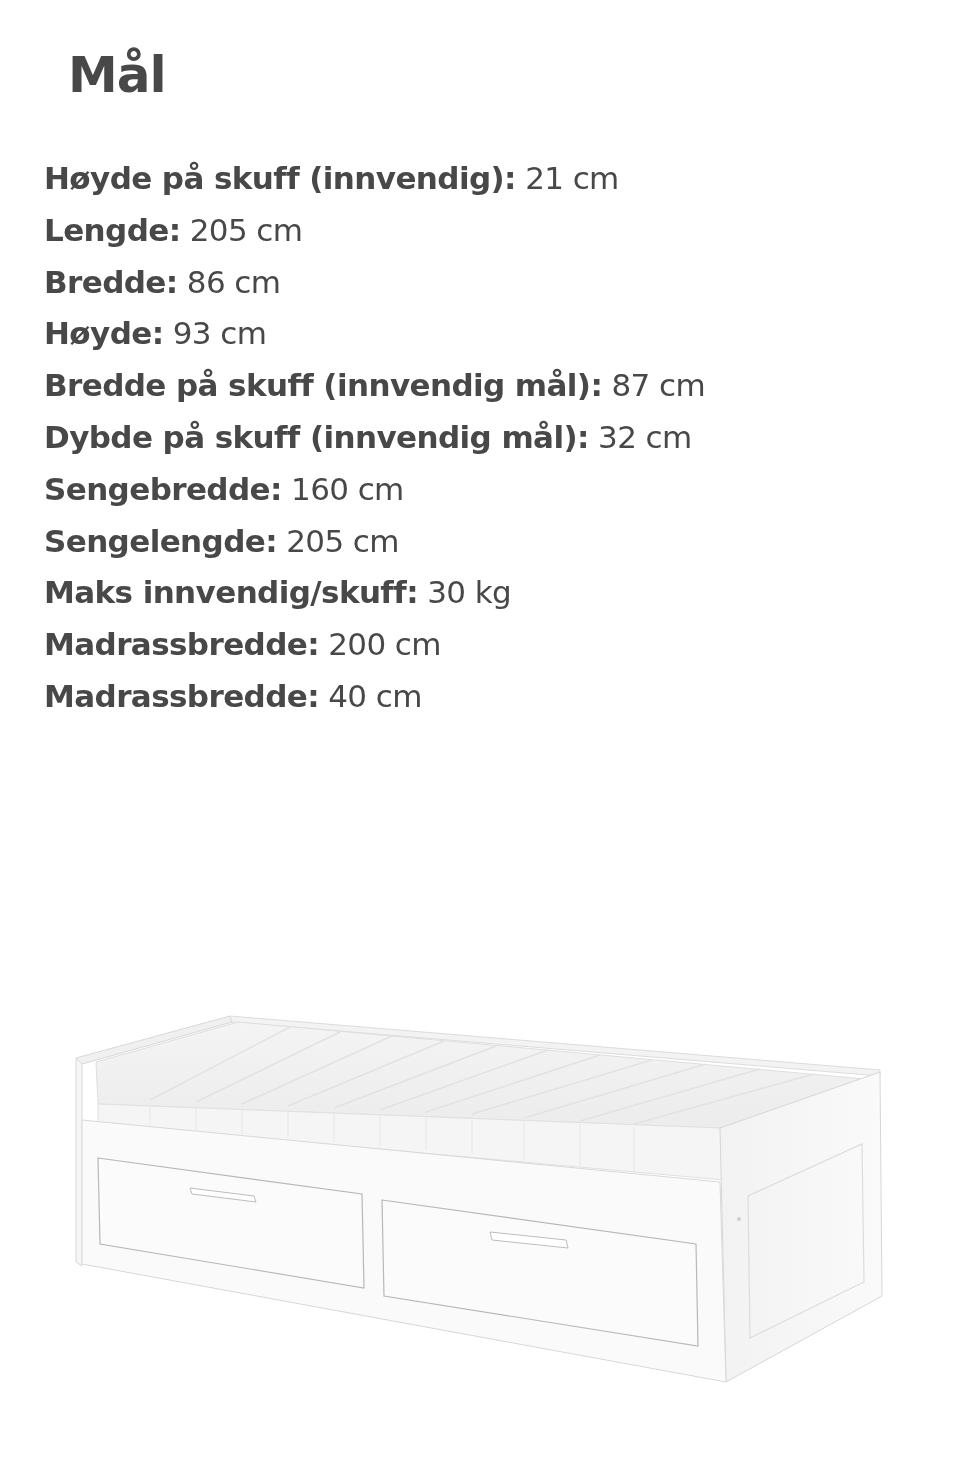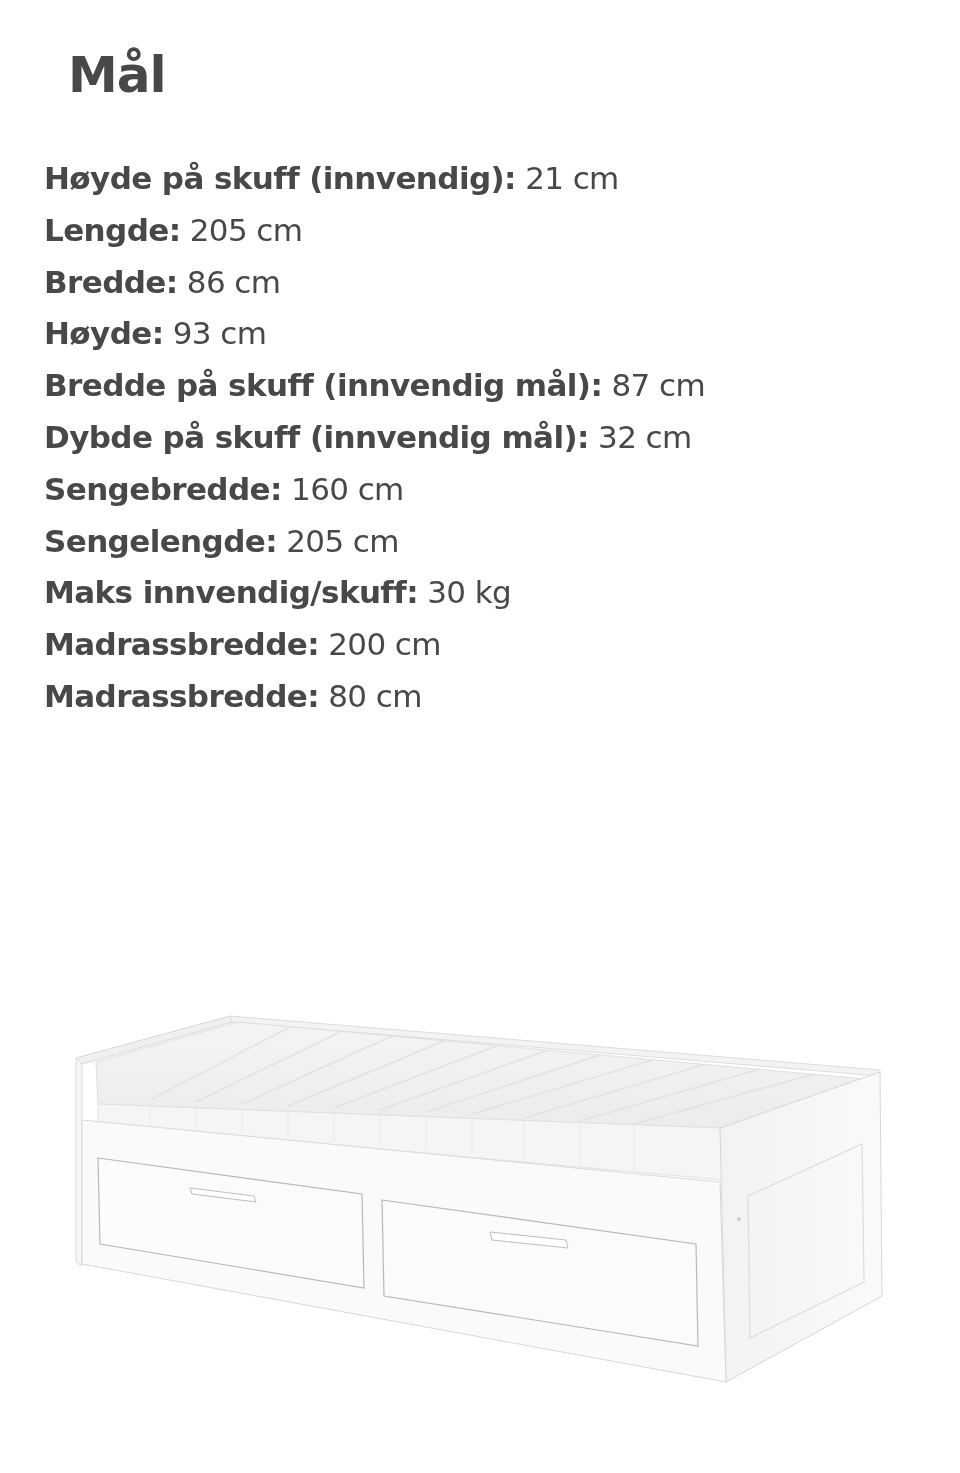--- a/index.html
+++ b/index.html
@@ -64,21 +64,21 @@
   <li class="spec-row"><span class="spec-label">Høyde på skuff (innvendig):</span> <span class="spec-value">21 cm</span></li>
   <li class="spec-row"><span class="spec-label">Lengde:</span> <span class="spec-value">205 cm</span></li>
   <li class="spec-row"><span class="spec-label">Bredde:</span> <span class="spec-value">86 cm</span></li>
   <li class="spec-row"><span class="spec-label">Høyde:</span> <span class="spec-value">93 cm</span></li>
   <li class="spec-row"><span class="spec-label">Bredde på skuff (innvendig mål):</span> <span class="spec-value">87 cm</span></li>
   <li class="spec-row"><span class="spec-label">Dybde på skuff (innvendig mål):</span> <span class="spec-value">32 cm</span></li>
   <li class="spec-row"><span class="spec-label">Sengebredde:</span> <span class="spec-value">160 cm</span></li>
   <li class="spec-row"><span class="spec-label">Sengelengde:</span> <span class="spec-value">205 cm</span></li>
   <li class="spec-row"><span class="spec-label">Maks innvendig/skuff:</span> <span class="spec-value">30 kg</span></li>
   <li class="spec-row"><span class="spec-label">Madrassbredde:</span> <span class="spec-value">200 cm</span></li>
-  <li class="spec-row"><span class="spec-label">Madrassbredde:</span> <span class="spec-value">80 cm</span></li>
+  <li class="spec-row"><span class="spec-label">Madrassbredde:</span> <span class="spec-value">40 cm</span></li>
 </ul>
 
 <svg class="product-image" viewBox="60 1000 840 400" xmlns="http://www.w3.org/2000/svg" aria-label="White daybed with two drawers and mattress">
   <defs>
     <linearGradient id="mattressTop" x1="0" y1="0" x2="0" y2="1">
       <stop offset="0" stop-color="#f4f4f4"></stop>
       <stop offset="1" stop-color="#ececec"></stop>
     </linearGradient>
     <linearGradient id="sideGrad" x1="0" y1="0" x2="1" y2="0">
       <stop offset="0" stop-color="#f2f2f2"></stop>

